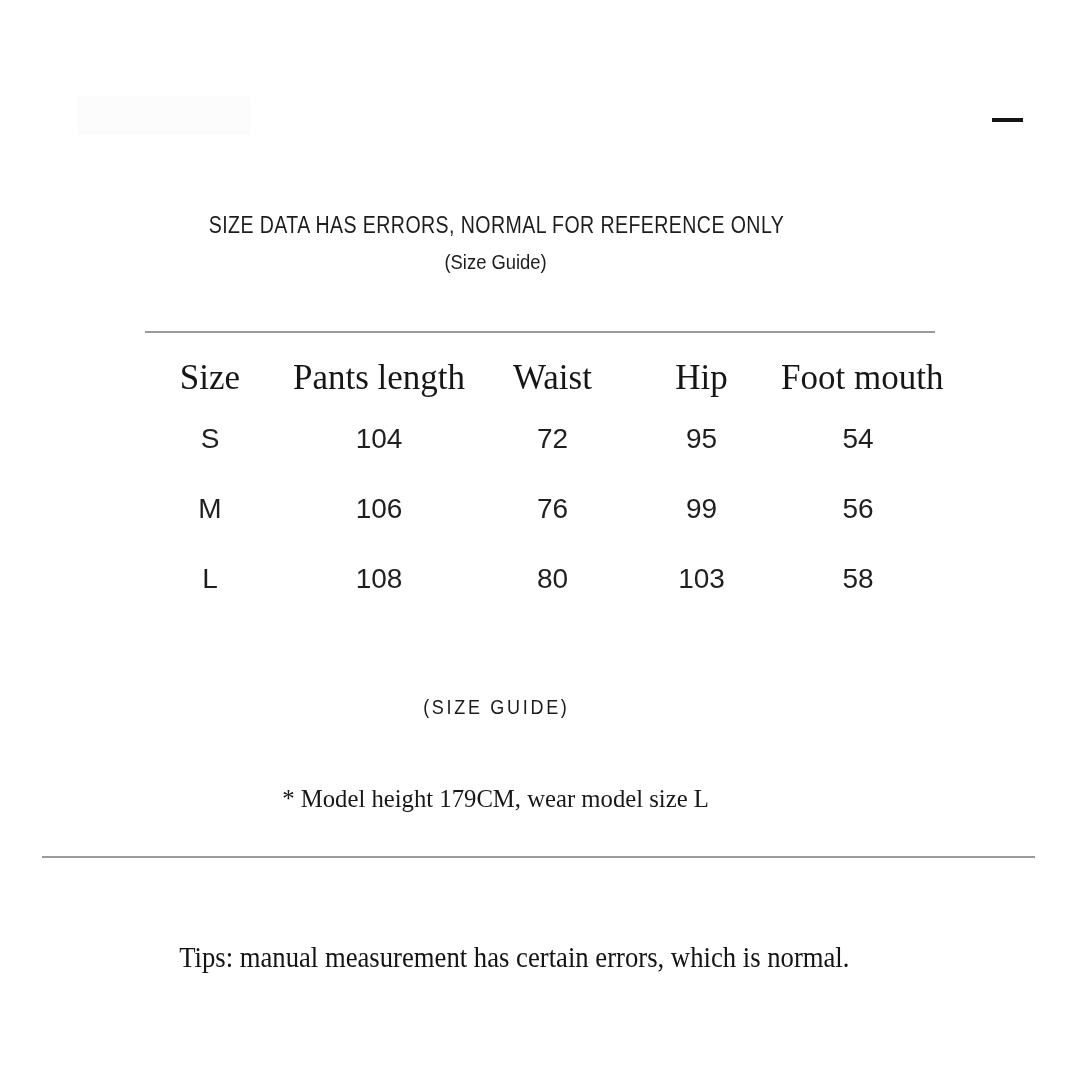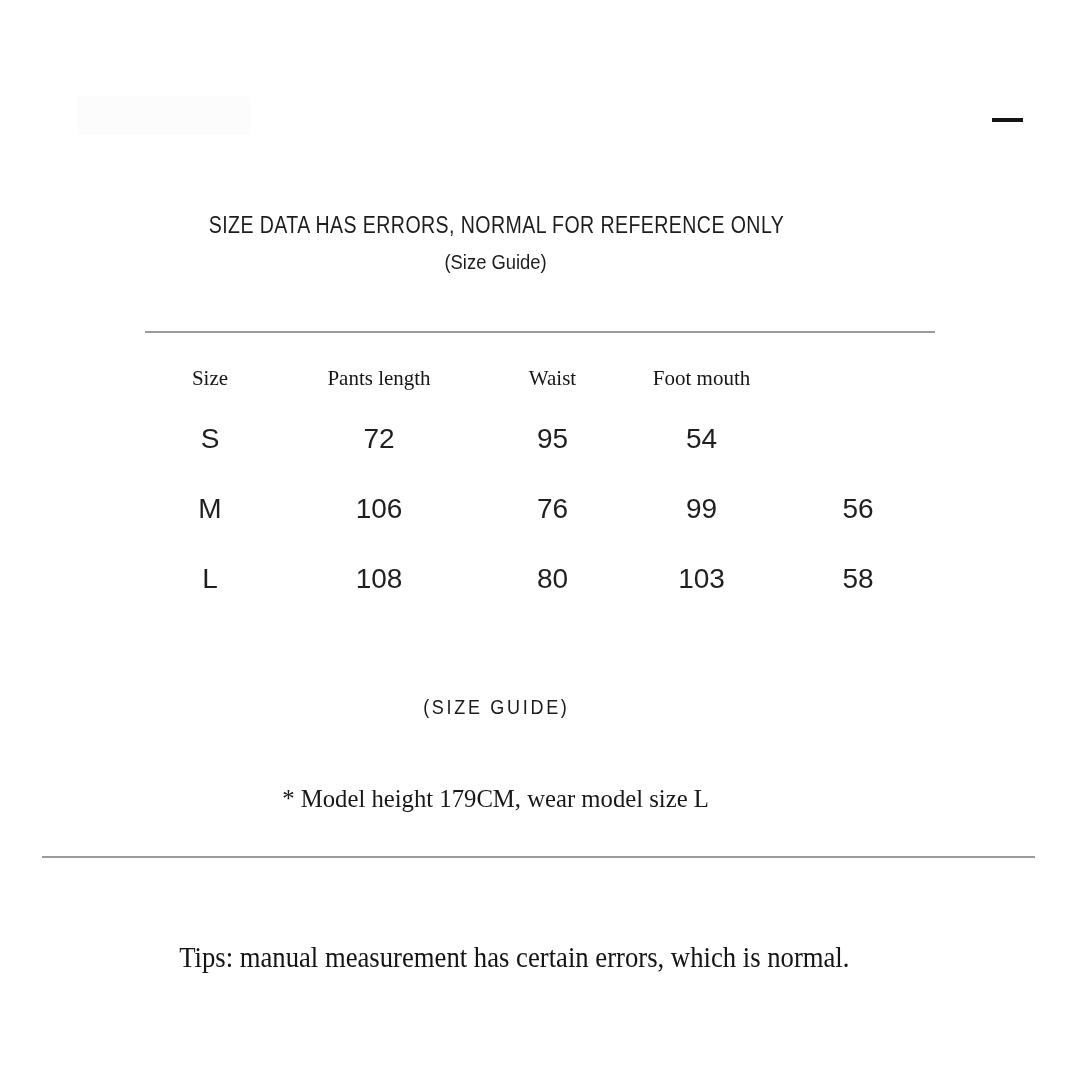--- a/index.html
+++ b/index.html
@@ -69,21 +69,21 @@
     left: 145px; top: 352px;
     width: 790px;
   }
   .t-row {
     display: grid;
     grid-template-columns: 130px 208px 139px 159px 154px;
   }
   .t-row > div { text-align: center; white-space: nowrap; }
   .t-head {
     font-family: "Liberation Serif", "DejaVu Serif", serif;
-    font-size: 21px;
+    font-size: 35px;
     color: #161616;
   }
   .t-head > div { line-height: 52px; height: 52px; }
   .t-data {
     font-family: "Liberation Sans", sans-serif;
     font-size: 28px;
     color: #1f1f1f;
   }
   .t-data > div { line-height: 70px; height: 70px; }
 
@@ -140,25 +140,27 @@
     <span class="subtitle-text">(Size Guide)</span>
   </div>
 
   <div class="rule rule-table-top"></div>
 
   <div class="size-table">
     <div class="t-row t-head">
       <div>Size</div>
       <div>Pants length</div>
       <div>Waist</div>
+      <div>Hip</div>
       <div>Foot mouth</div>
     </div>
 
     <div class="t-row t-data">
       <div>S</div>
+      <div>104</div>
       <div>72</div>
       <div>95</div>
       <div>54</div>
     </div>
 
     <div class="t-row t-data">
       <div>M</div>
       <div>106</div>
       <div>76</div>
       <div>99</div>

